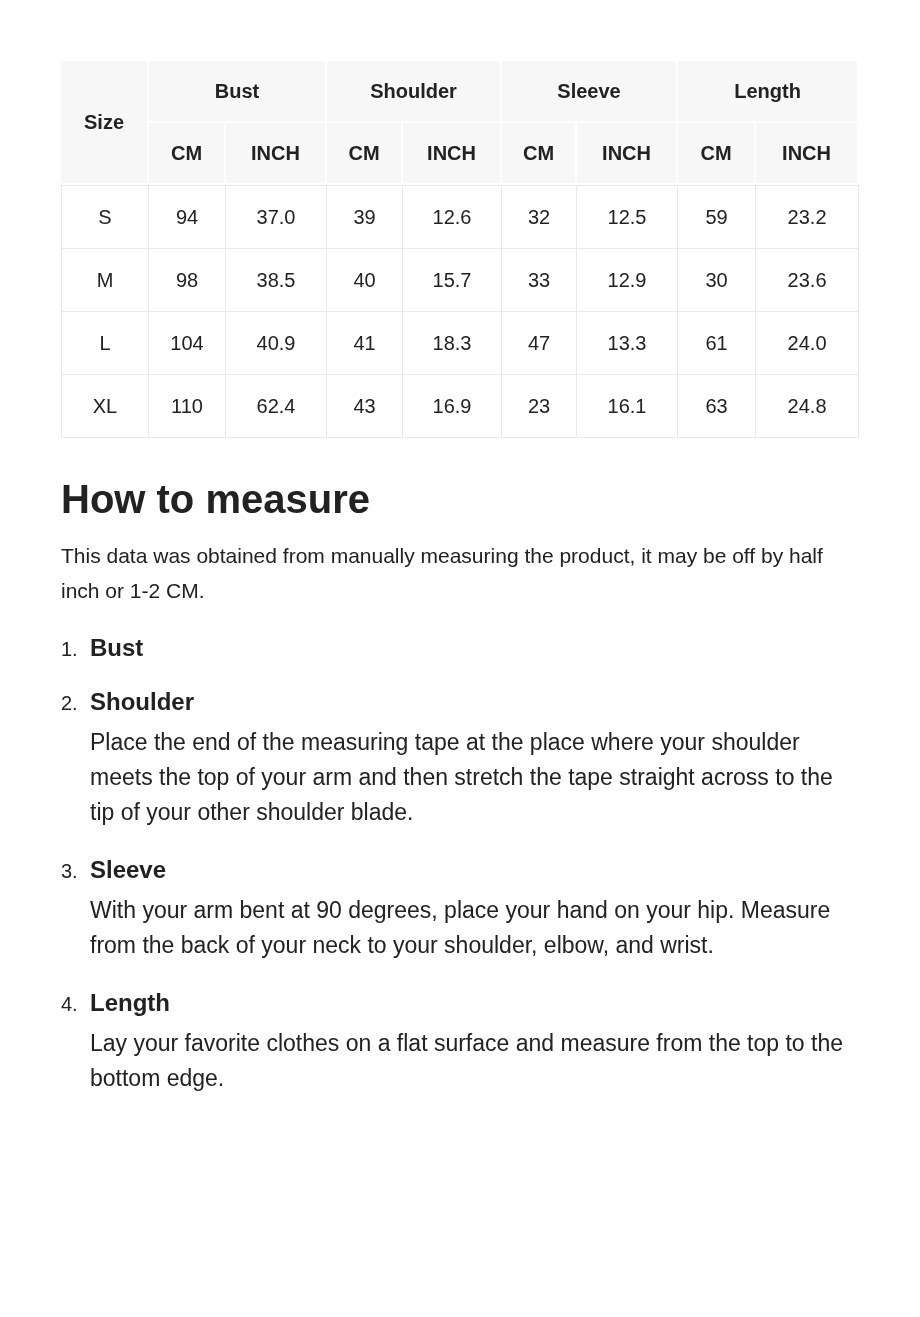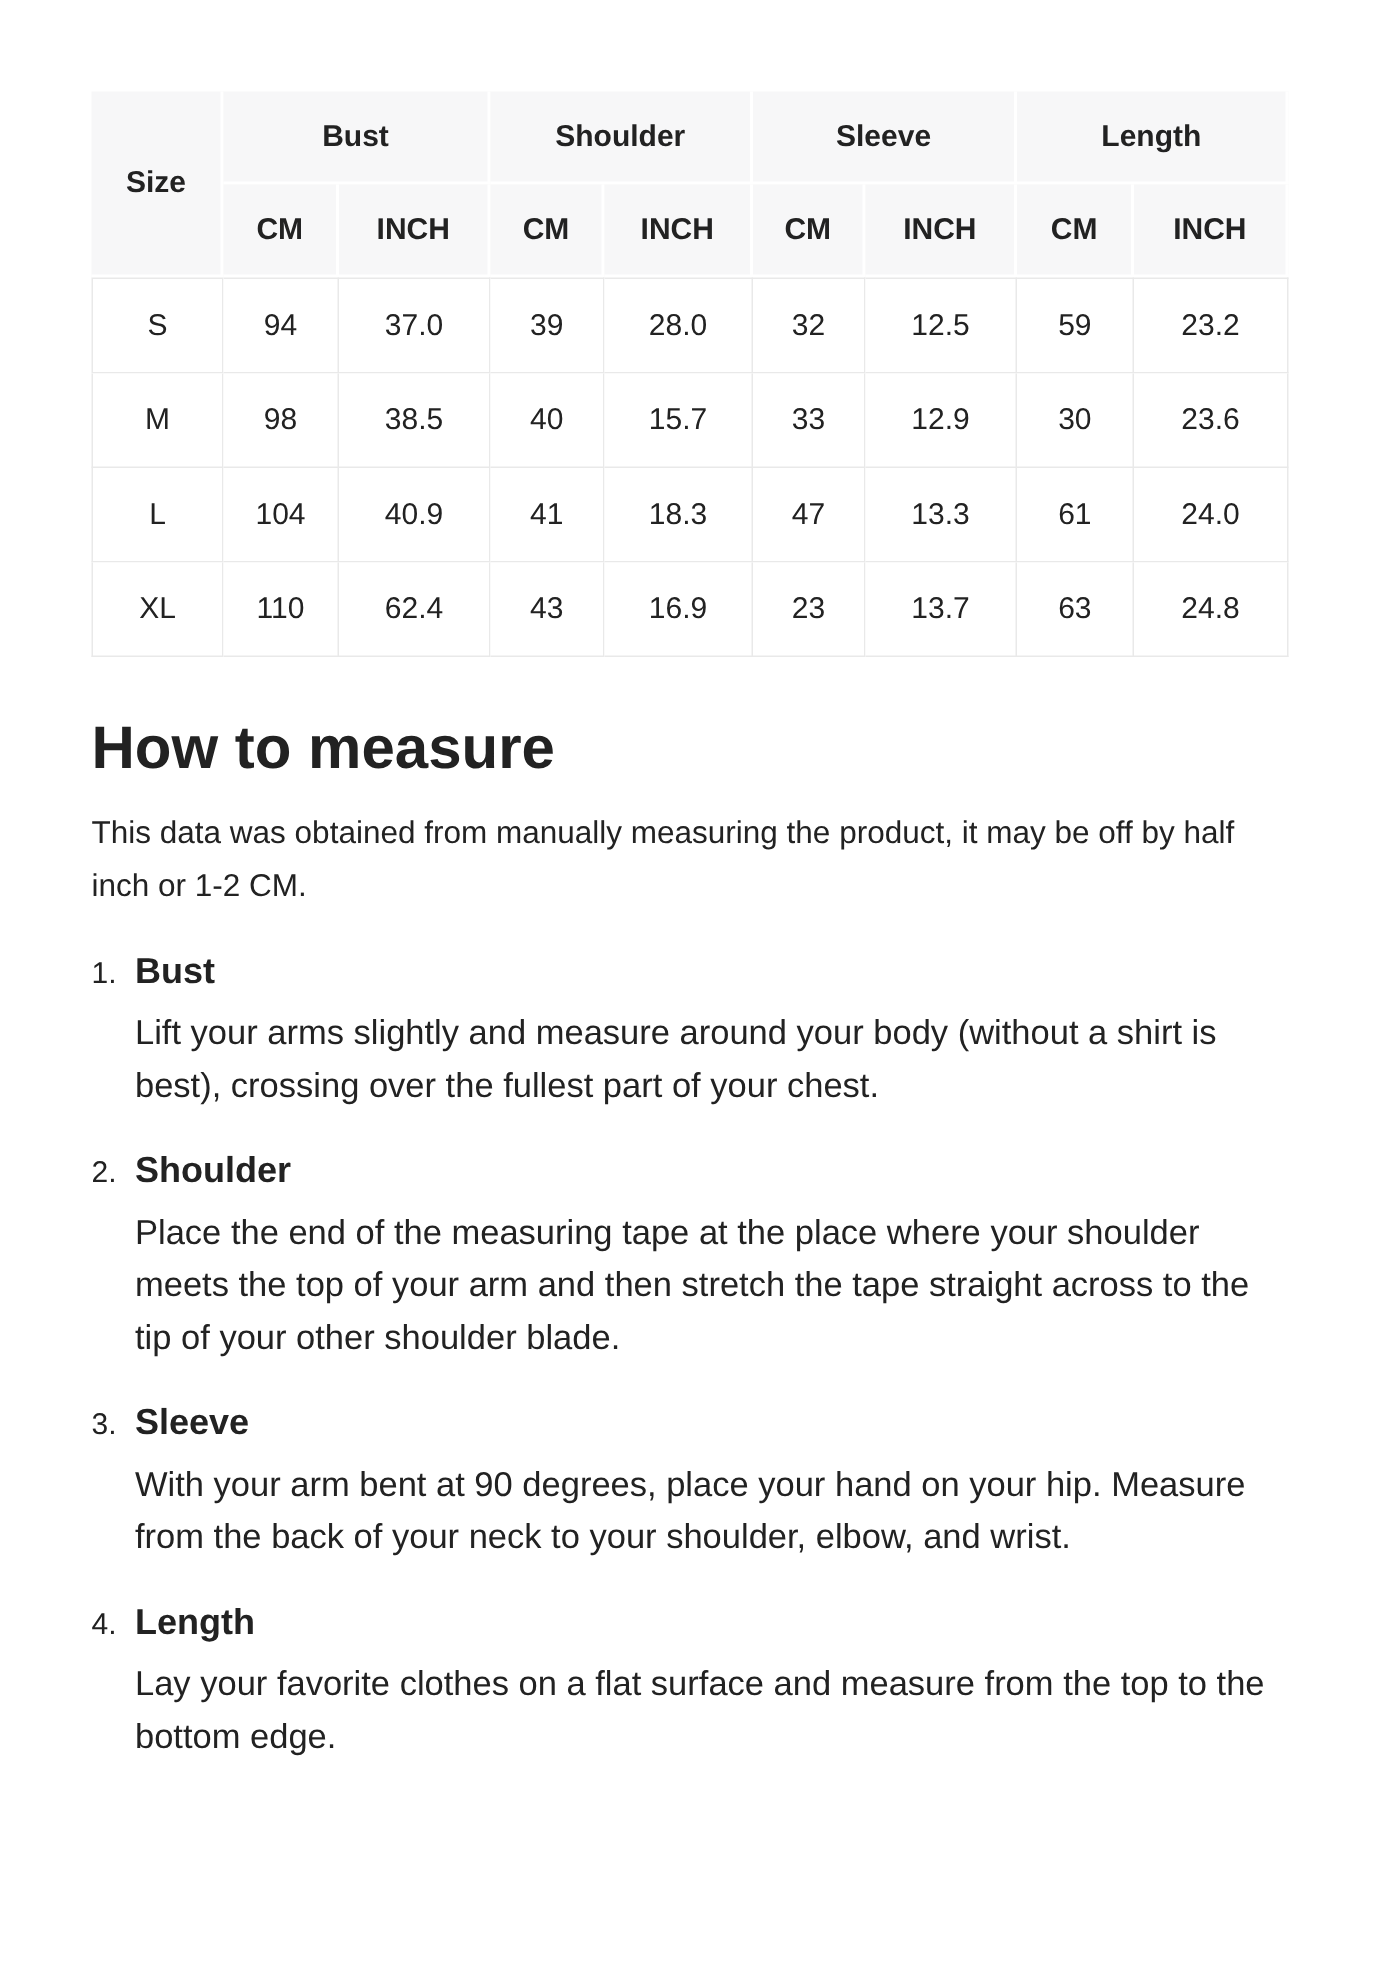--- a/index.html
+++ b/index.html
@@ -130,21 +130,21 @@
         <th>CM</th>
         <th>INCH</th>
       </tr>
     </thead>
     <tbody>
       <tr>
         <td>S</td>
         <td>94</td>
         <td>37.0</td>
         <td>39</td>
-        <td>28.0</td>
+        <td>12.6</td>
         <td>32</td>
         <td>12.5</td>
         <td>59</td>
         <td>23.2</td>
       </tr>
       <tr>
         <td>M</td>
         <td>98</td>
         <td>38.5</td>
         <td>40</td>
@@ -165,38 +165,37 @@
         <td>61</td>
         <td>24.0</td>
       </tr>
       <tr>
         <td>XL</td>
         <td>110</td>
         <td>62.4</td>
         <td>43</td>
         <td>16.9</td>
         <td>23</td>
-        <td>13.7</td>
+        <td>16.1</td>
         <td>63</td>
         <td>24.8</td>
       </tr>
     </tbody>
   </table>
 
   <h1 class="htm-title">How to measure</h1>
   <p class="htm-intro">This data was obtained from manually measuring the product, it may be off by half inch or 1-2 CM.</p>
 
   <div class="steps">
 
     <div class="step">
       <div class="step-header">
         <span class="step-number">1.</span>
         <span class="step-title">Bust</span>
       </div>
-      <div class="step-desc">Lift your arms slightly and measure around your body (without a shirt is best), crossing over the fullest part of your chest.</div>
     </div>
 
     <div class="step">
       <div class="step-header">
         <span class="step-number">2.</span>
         <span class="step-title">Shoulder</span>
       </div>
       <div class="step-desc">Place the end of the measuring tape at the place where your shoulder meets the top of your arm and then stretch the tape straight across to the tip of your other shoulder blade.</div>
     </div>
 

